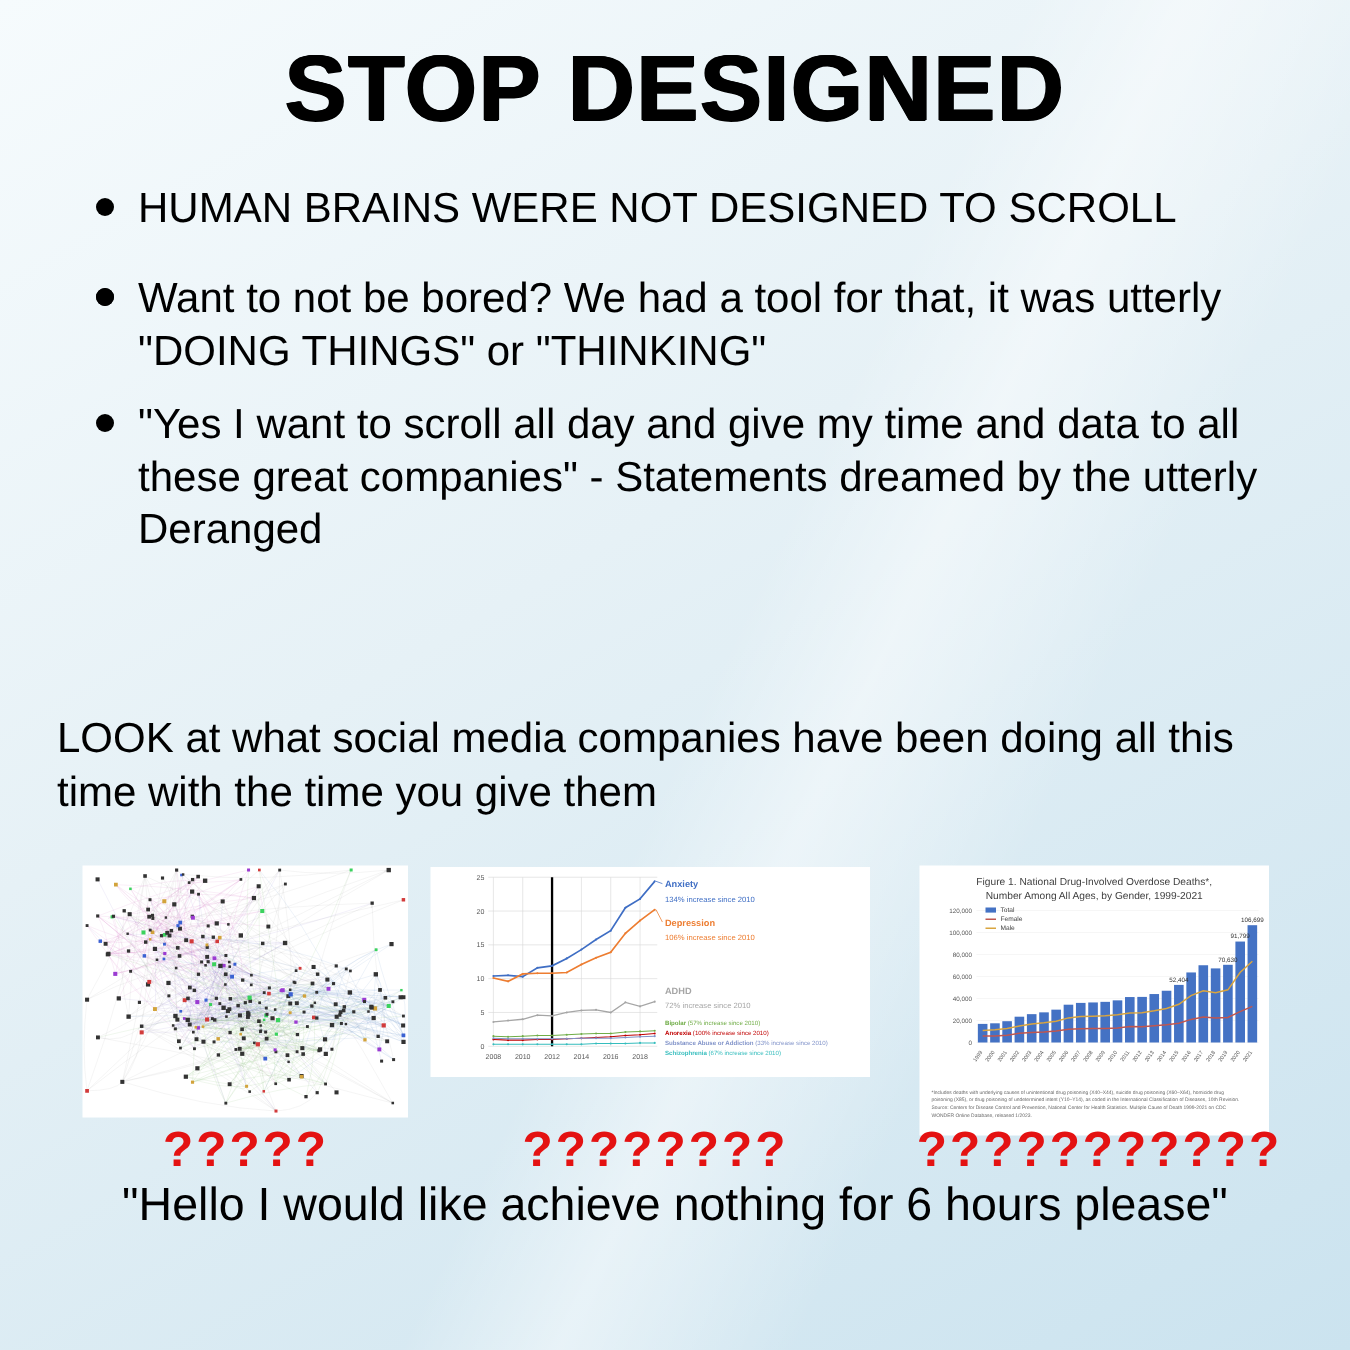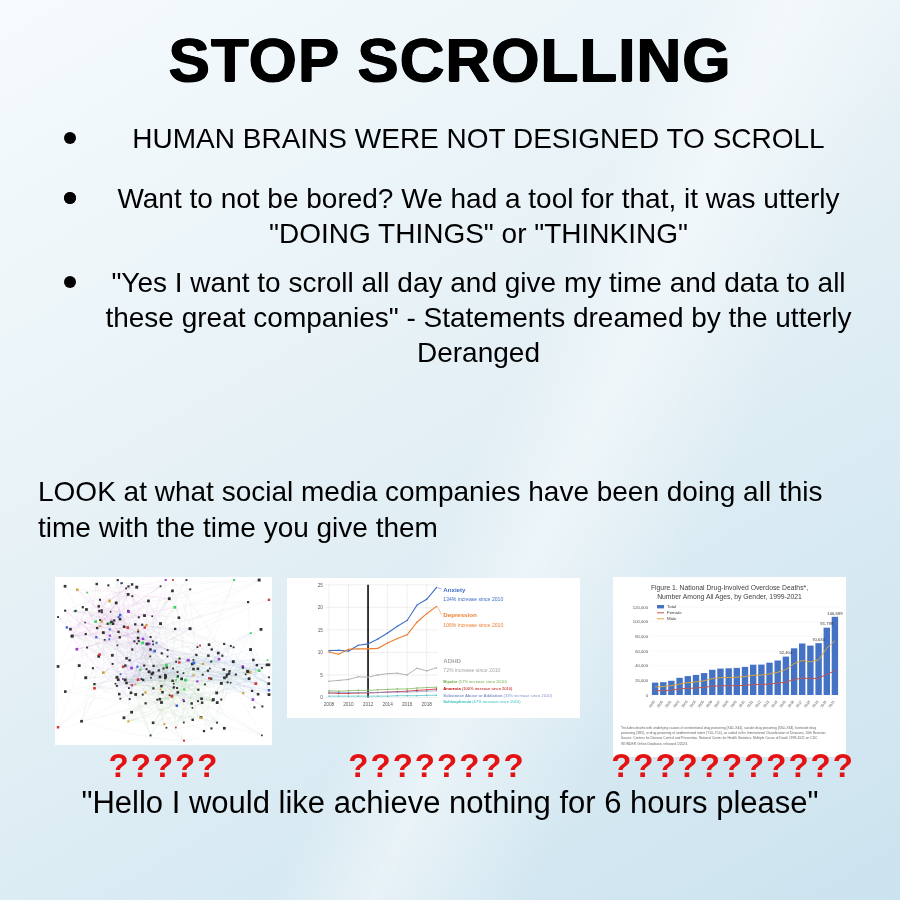--- a/index.html
+++ b/index.html
@@ -10,21 +10,21 @@
   }
   .poster::before{
     content:"";position:absolute;inset:0;pointer-events:none;
     background:linear-gradient(115deg,rgba(255,255,255,0) 52%,rgba(255,255,255,.45) 60%,rgba(255,255,255,0) 72%);
   }
   .title{
     position:absolute;top:24px;left:0;width:100%;text-align:center;margin:0;
     font-size:62px;font-weight:bold;letter-spacing:1px;
     text-shadow:.7px 0 0 #000,-.7px 0 0 #000,0 .5px 0 #000;
   }
-  .bullets{position:absolute;top:121px;left:62px;right:35px;list-style:none;margin:0;padding:0;text-align:center;}
+  .bullets{position:absolute;top:121px;left:62px;right:35px;list-style:none;margin:0;padding:0;}
   .bullets li{position:relative;padding-left:30px;font-size:28px;line-height:35px;}
   .bullets li .dot{position:absolute;left:2px;top:11px;width:12px;height:12px;border-radius:50%;background:#000;}
   .bullets li.b1{margin-bottom:25px;}
   .bullets li.b2{margin-bottom:11px;}
   .bullets li.b3{margin-bottom:14px;}
   .look{position:absolute;top:474px;left:38px;right:32px;margin:0;font-size:28px;line-height:36px;}
   .card{position:absolute;background:#ffffff;}
   #card-network{left:55px;top:577px;width:217px;height:168px;}
   #card-line{left:287px;top:578px;width:293px;height:140px;}
   #card-bar{left:613px;top:577px;width:233px;height:180px;}
@@ -35,21 +35,21 @@
   #qm-mental{left:437px;}
   #qm-overdose{left:733px;}
   .hello{position:absolute;top:785px;left:0;width:100%;text-align:center;margin:0;font-size:31px;}
   .footer{position:absolute;top:845px;left:0;width:100%;text-align:center;margin:0;font-size:31px;font-weight:bold;}
 </style>
 </head>
 <body>
 
 <div class="poster">
 
-  <h1 class="title">STOP SCROLLING</h1>
+  <h1 class="title">STOP DESIGNED</h1>
 
   <ul class="bullets">
     <li class="b1">
       <span class="dot"></span>
       <span>HUMAN BRAINS WERE NOT DESIGNED TO SCROLL</span>
     </li>
     <li class="b2">
       <span class="dot"></span>
     </li>
     <li class="b3">

